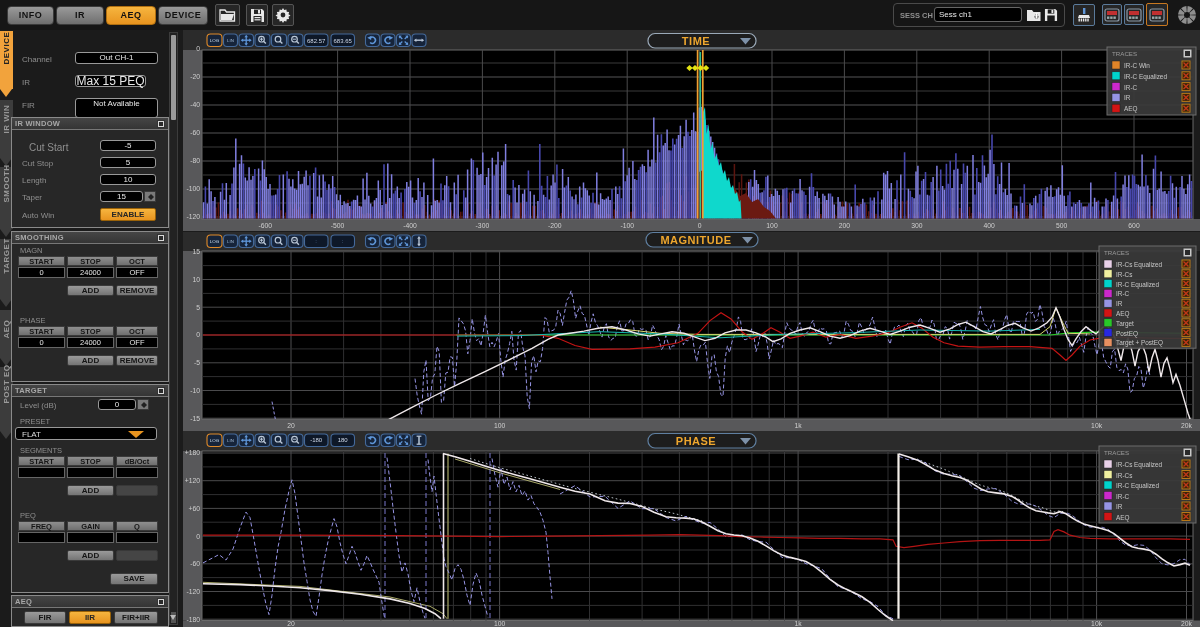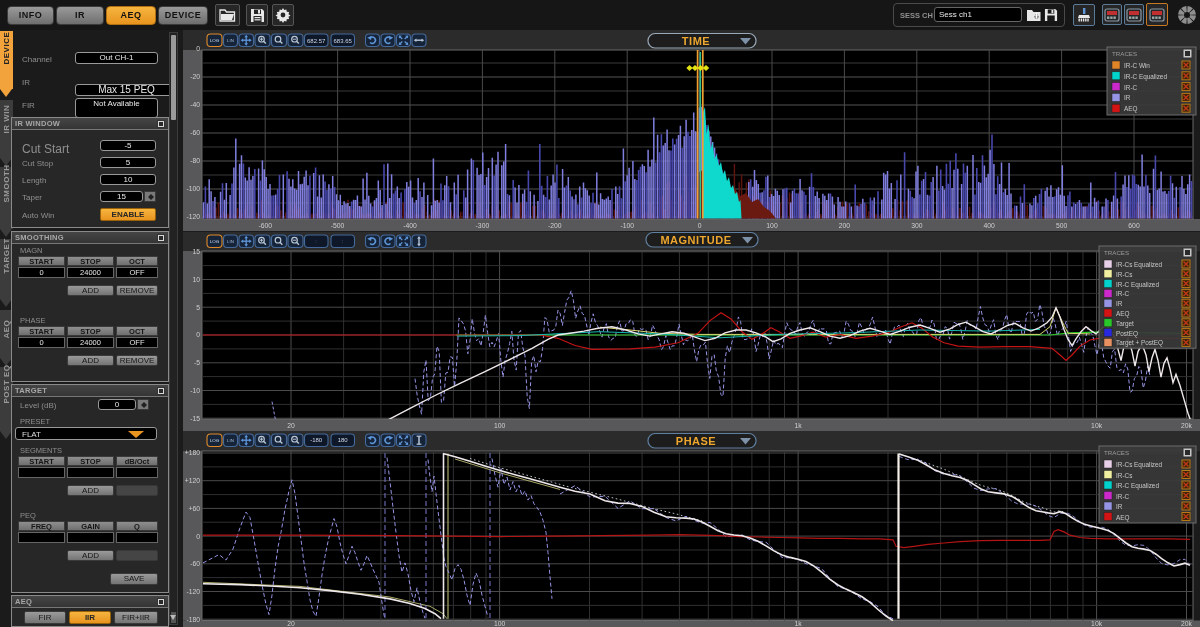--- a/index.html
+++ b/index.html
@@ -15,21 +15,21 @@
 .vtab span{position:absolute;left:2px;top:50%;transform:translateY(-50%) rotate(-90deg);transform-origin:center;white-space:nowrap;display:block;width:9px}
 .vtab i{position:absolute;left:0;bottom:-8px;width:0;height:0;border-left:6.5px solid transparent;border-right:6.5px solid transparent;border-top:8px solid #3c3c3c}
 .vtab.on{background:#f2a33c;color:#222}
 .vtab.on i{border-top-color:#f2a33c}
 .panel{position:absolute;left:11px;width:158px;background:#272727;border:1px solid #8a8a8a}
 .phead{height:12px;background:linear-gradient(#454545,#353535);border-bottom:1px solid #777;color:#a8a8a8;font-size:7.5px;font-weight:bold;line-height:12px;padding-left:3px;letter-spacing:.3px;position:relative}
 .phead b{position:absolute;right:3px;top:2px;width:8px;height:8px;background:#d8d8d8;border:1px solid #333}
 .phead b:after{content:"";position:absolute;left:1px;top:1px;width:4px;height:4px;background:#2a2a2a}
 .lab{position:absolute;color:#8f8f8f;font-size:8px}
 .inp{position:absolute;background:#000;border:1px solid #999;border-radius:3px;color:#e8e8e8;font-size:8px;text-align:center}
-.gbtn{position:absolute;background:linear-gradient(#9a9a9a,#747474);border:1px solid #3a3a3a;border-radius:2px;color:#151515;font-size:8px;font-weight:normal;text-align:center}
+.gbtn{position:absolute;background:linear-gradient(#9a9a9a,#747474);border:1px solid #3a3a3a;border-radius:2px;color:#151515;font-size:8px;font-weight:bold;text-align:center}
 .gbtn.dis{background:#454545;border:1px solid #383838}
 .obtn{position:absolute;background:linear-gradient(#f6b53f,#e8941f);border:1px solid #9a6208;border-radius:2px;color:#262626;font-size:8px;font-weight:bold;text-align:center}
 .th{position:absolute;background:linear-gradient(#8f8f8f,#6f6f6f);border:1px solid #3a3a3a;color:#151515;font-size:7.5px;font-weight:bold;text-align:center}
 .cell{position:absolute;background:#000;border:1px solid #666;color:#e8e8e8;font-size:7.5px;text-align:center}
 .spin{position:absolute;width:12px;background:#7a7a7a;border:1px solid #3a3a3a;border-radius:1px}
 .spin:before{content:"";position:absolute;left:2.5px;top:1.5px;border-left:3px solid transparent;border-right:3px solid transparent;border-bottom:3px solid #222}
 .spin:after{content:"";position:absolute;left:2.5px;bottom:1.5px;border-left:3px solid transparent;border-right:3px solid transparent;border-top:3px solid #222}
 #sbar{position:absolute;left:169px;top:2px;width:9px;height:593px;background:#222;border:1px solid #3c3c3c}
 #sthumb{position:absolute;left:1px;top:2px;width:5px;height:85px;background:#9a9a9a;border-radius:1px}
 #sdown{position:absolute;left:1px;bottom:1px;width:5px;height:11px;background:#555}
@@ -518,27 +518,27 @@
       <span>AEQ</span>
       <i></i>
     </div>
     <div class="vtab" style="top:337px;height:64px">
       <span>POST EQ</span>
       <i></i>
     </div>
     <div class="lab" style="left:22px;top:25px;font-size:8px">Channel</div>
     <div class="inp" style="left:75px;top:22px;width:83px;height:12px;line-height:10px;font-size:8px">Out CH-1</div>
     <div class="lab" style="left:22px;top:48px;font-size:8px">IR</div>
-    <div class="inp" style="left:75px;top:54px;width:103px;height:12px;line-height:10px;font-size:10px">Max 15 PEQ</div>
+    <div class="inp" style="left:75px;top:45px;width:71px;height:12px;line-height:10px;font-size:12px">Max 15 PEQ</div>
     <div class="lab" style="left:22px;top:71px;font-size:8px">FIR</div>
     <div class="inp" style="left:75px;top:68px;width:83px;height:20px;line-height:10px;font-size:8px">Not Available</div>
     <div class="panel" style="top:87px;height:111px">
       <div class="phead">IR WINDOW<b></b></div>
     </div>
-    <div class="lab" style="left:22px;top:112px;font-size:12px">Cut Start</div>
+    <div class="lab" style="left:29px;top:112px;font-size:10px">Cut Start</div>
     <div class="inp" style="left:100px;top:110px;width:56px;height:11px;line-height:9px;font-size:8px">-5</div>
     <div class="lab" style="left:22px;top:129px;font-size:8px">Cut Stop</div>
     <div class="inp" style="left:100px;top:127px;width:56px;height:11px;line-height:9px;font-size:8px">5</div>
     <div class="lab" style="left:22px;top:146px;font-size:8px">Length</div>
     <div class="inp" style="left:100px;top:144px;width:56px;height:11px;line-height:9px;font-size:8px">10</div>
     <div class="lab" style="left:22px;top:163px;font-size:8px">Taper</div>
     <div class="inp" style="left:100px;top:161px;width:43px;height:11px;line-height:9px;font-size:8px">15</div>
     <div class="spin" style="left:144px;top:161px;height:11px"></div>
     <div class="lab" style="left:22px;top:181px;font-size:8px">Auto Win</div>
     <div class="obtn" style="left:100px;top:178px;width:56px;height:13px;line-height:11px">ENABLE</div>

